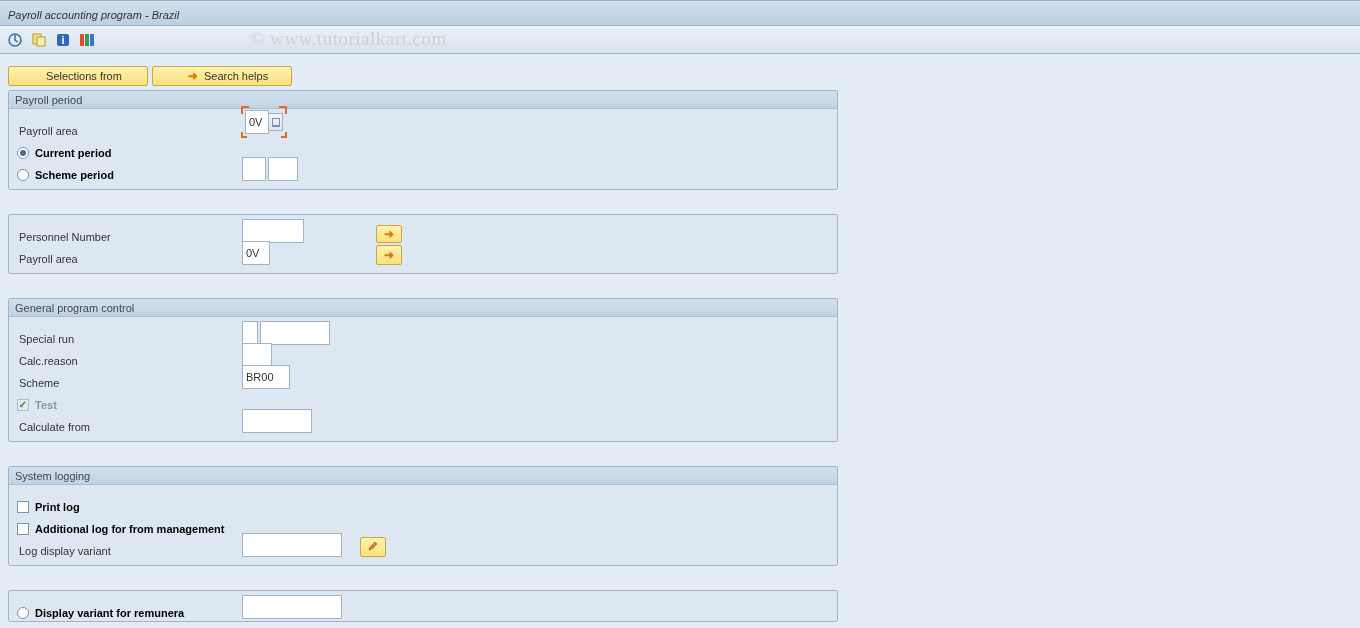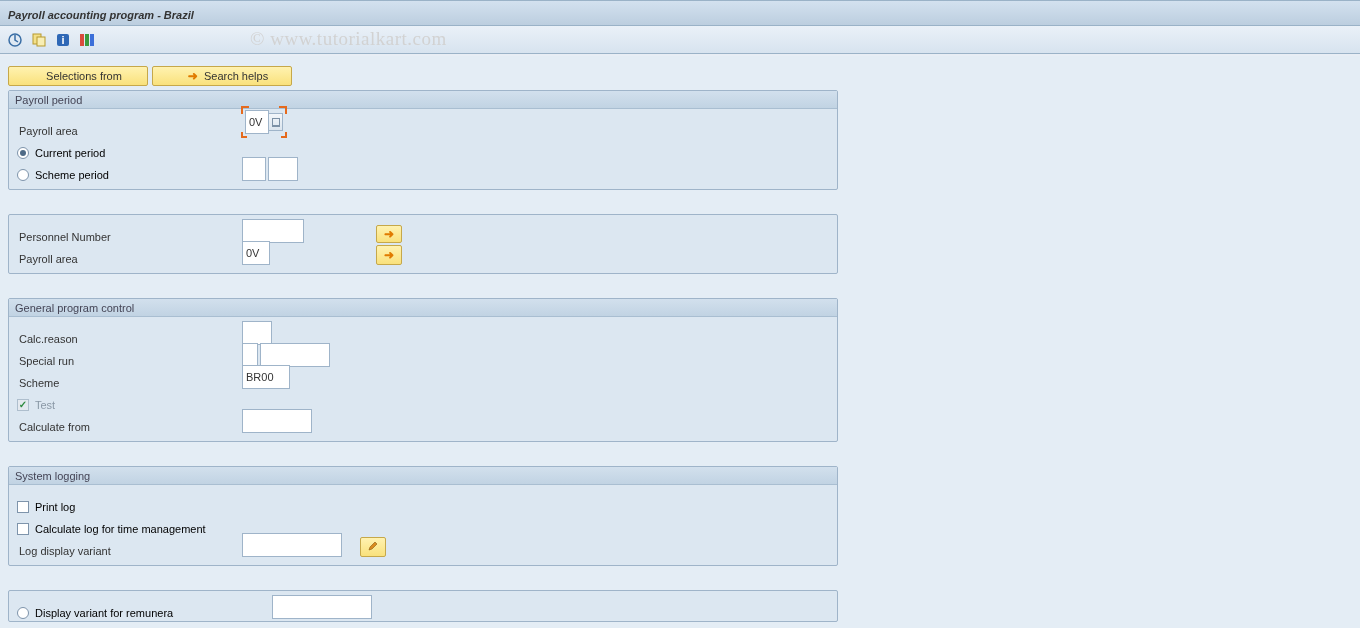--- a/index.html
+++ b/index.html
@@ -4,21 +4,21 @@
 <style>
   * { box-sizing: border-box; font-family: Arial, Helvetica, sans-serif; font-size: 11px; }
   html, body { margin: 0; padding: 0; width: 1360px; height: 628px; overflow: hidden; background: #e8eef5; }
   .app { width: 1360px; height: 628px; position: relative; }
 
   
   .title-bar {
     height: 26px; line-height: 26px; padding-left: 8px;
     background: linear-gradient(#d3e1ef, #bccedf);
     border: 1px solid #9ab2c7; border-left: none; border-right: none;
-    font-weight: bold; font-style: italic; font-size: 14px; color: #333;
+    font-weight: normal; font-style: italic; font-size: 14px; color: #333;
   }
 
   
   .app-toolbar {
     height: 28px; padding: 3px 6px; display: flex; align-items: center; gap: 6px;
     background: linear-gradient(#eaf1f8, #d7e3ef);
     border-bottom: 1px solid #9ab2c7;
   }
   .tb-icon { width: 18px; height: 18px; display: inline-flex; align-items: center; justify-content: center; cursor: pointer; }
 
@@ -101,21 +101,21 @@
   .f4-btn {
     width: 14px; height: 18px; border: 1px solid #9fb4c9; border-left: none;
     background: linear-gradient(#f2f6fa,#dbe5ee); display: inline-flex; align-items: center; justify-content: center;
     cursor: pointer;
   }
   .f4-btn::before {
     content: ""; width: 6px; height: 6px; border: 1px solid #7c91a6; border-bottom: 2px solid #7c91a6;
   }
 
   
-  .radio, .chk { display: inline-flex; align-items: center; gap: 6px; cursor: pointer; }
+  .radio, .chk { display: inline-flex; align-items: center; gap: 6px; cursor: pointer; font-weight: bold; }
   .radio .r {
     width: 12px; height: 12px; border: 1px solid #7e94ab; border-radius: 50%; background: #fff;
     display: inline-flex; align-items: center; justify-content: center;
   }
   .radio.checked .r::after { content: ""; width: 6px; height: 6px; background: #4f6b87; border-radius: 50%; }
   .chk .c {
     width: 12px; height: 12px; border: 1px solid #7e94ab; background: #fff;
     display: inline-flex; align-items: center; justify-content: center; font-size: 10px; color: #3a6; line-height: 1;
   }
   .chk.checked .c::after { content: "✓"; color: #2d8a3e; font-weight: bold; }
@@ -228,29 +228,29 @@
             <span class="yellow-arrow">➜</span>
           </div>
         </div>
       </div>
     </div>
 
     <div class="group">
       <div class="group-header">General program control</div>
       <div class="group-body">
         <div class="row">
-          <span class="lbl">Calc.reason</span>
-          <input type="text" class="sap w-sm" value="" style="">
-        </div>
-        <div class="row">
           <span class="lbl">Special run</span>
           <input type="text" class="sap" style="width: 16px;" value="">
           <input type="text" class="sap w-70" style="margin-left: 2px;" value="">
         </div>
         <div class="row">
+          <span class="lbl">Calc.reason</span>
+          <input type="text" class="sap w-sm" value="" style="">
+        </div>
+        <div class="row">
           <span class="lbl">Scheme</span>
           <input type="text" class="sap w-48" value="BR00" style="">
         </div>
         <div class="row">
           <span class="chk checked disabled">
             <span class="c"></span>
             <span>Test</span>
           </span>
         </div>
         <div class="row">
@@ -265,41 +265,41 @@
       <div class="group-body">
         <div class="row">
           <span class="chk">
             <span class="c"></span>
             <span>Print log</span>
           </span>
         </div>
         <div class="row">
           <span class="chk">
             <span class="c"></span>
-            <span>Calculate log for time management</span>
+            <span>Additional log for from management</span>
           </span>
         </div>
         <div class="row">
           <span class="lbl">Log display variant</span>
           <input type="text" class="sap w-100" value="" style="">
           <div class="yellow-btn icon-only" style="margin-left:18px">
             <span>
               <svg width="12" height="12" viewBox="0 0 12 12">
                   <path d="M2 10 L3 7 L8 2 L10 4 L5 9 Z" fill="#d98a1f" stroke="#8a5a10" stroke-width="0.6"></path>
                 </svg>
             </span>
           </div>
         </div>
       </div>
     </div>
 
     <div class="group" style="margin-bottom:0">
       <div class="group-body" style="padding-bottom:2px">
         <div class="row">
-          <span class="radio" style="width:255px">
+          <span class="radio" style="width:225px">
             <span class="r"></span>
             <span>Display variant for remunera</span>
           </span>
           <input type="text" class="sap w-100" value="" style="">
         </div>
       </div>
     </div>
 
   </div>
 </div>

